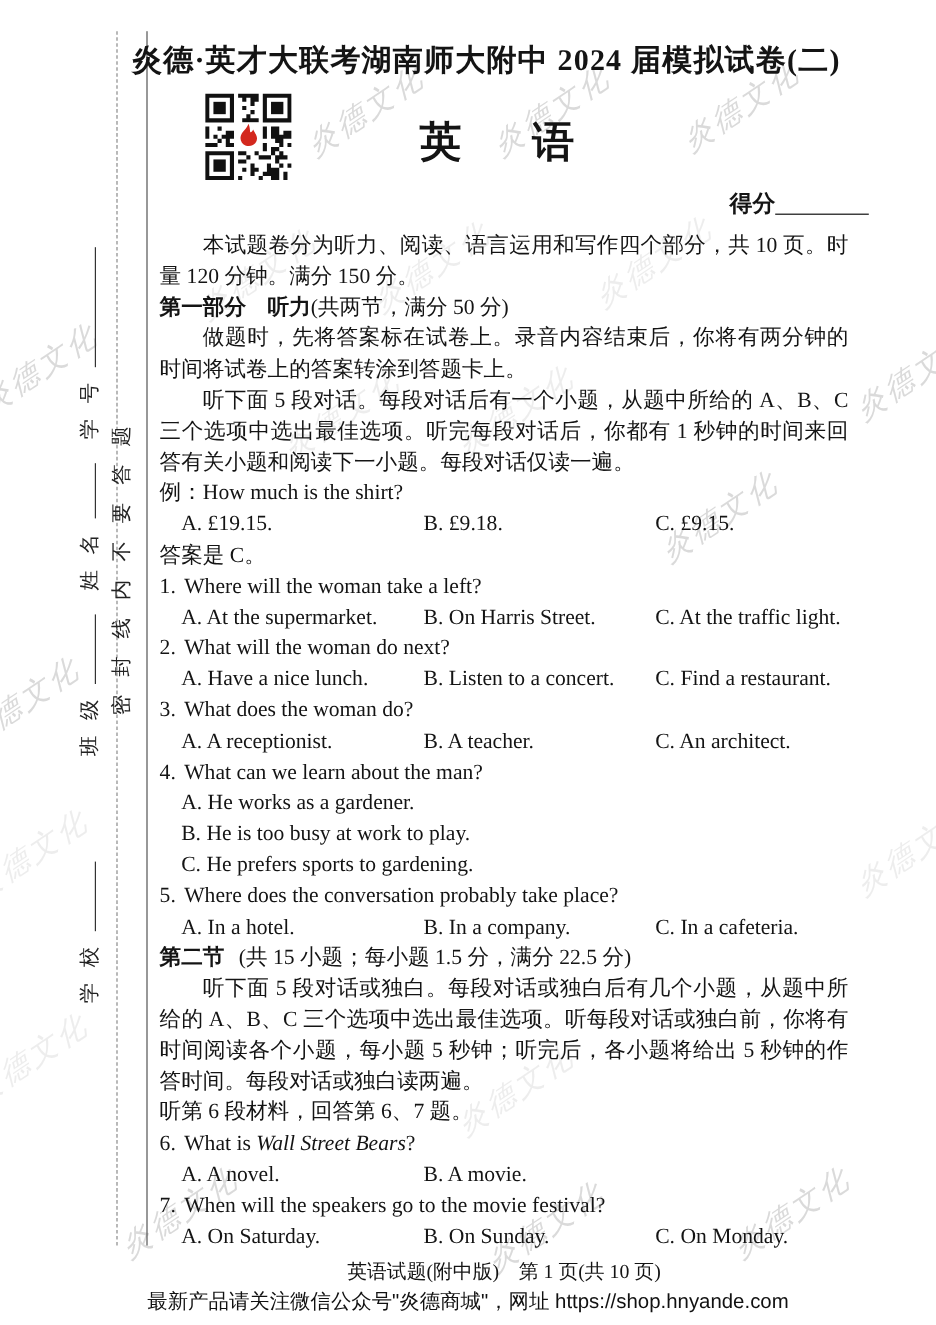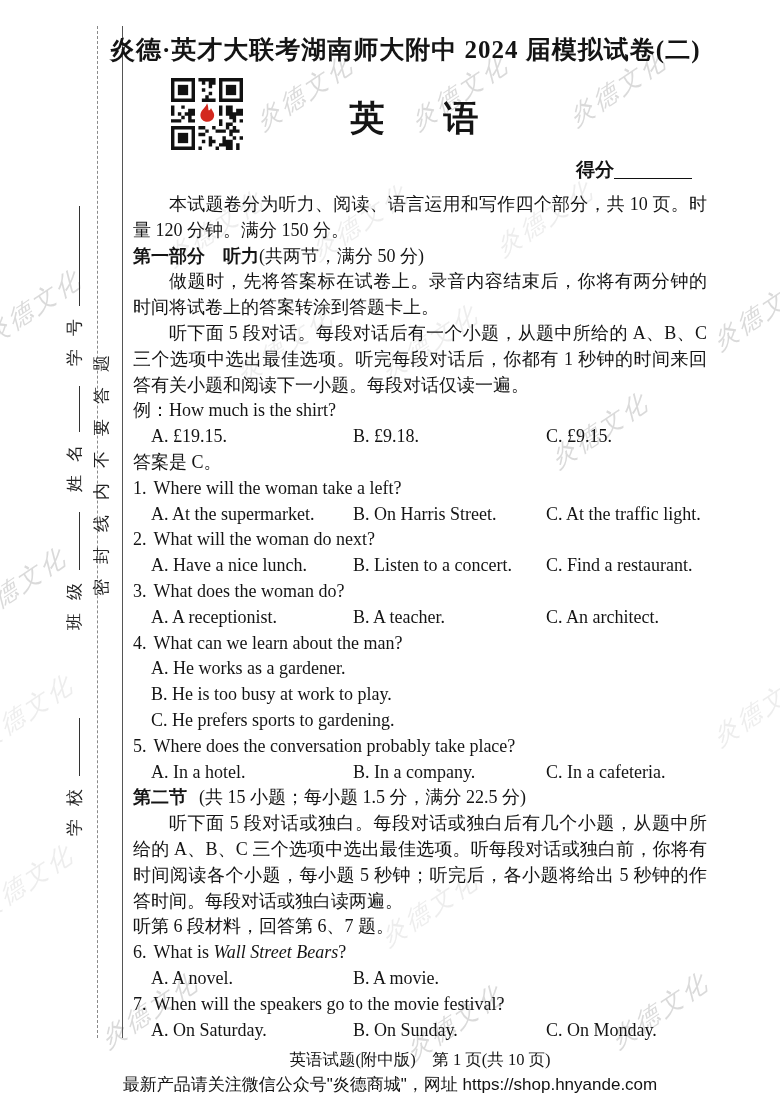--- a/index.html
+++ b/index.html
@@ -19,21 +19,21 @@
   .sblank{display:inline-block;border-bottom:1px solid #333;height:15px;}
   .seal-warning{position:absolute;left:-29px;top:457px;width:258px;height:20px;
       transform:rotate(-90deg);font-size:17px;letter-spacing:15px;white-space:nowrap;color:#222;}
   
   .exam-title{position:absolute;top:33px;left:110px;width:600px;
       font-size:25px;font-weight:bold;letter-spacing:1px;}
   .qr{position:absolute;left:171px;top:78px;width:72px;height:72px;}
   .subject{position:absolute;top:95px;left:133px;width:574px;text-align:center;
       font-size:35px;font-weight:bold;letter-spacing:12px;
       font-family:"Liberation Sans","DejaVu Sans",sans-serif;}
-  .score{position:absolute;top:157px;left:116px;width:576px;text-align:right;font-size:19px;
+  .score{position:absolute;top:157px;left:148px;width:576px;text-align:right;font-size:19px;
       font-family:"Liberation Sans","DejaVu Sans",sans-serif;font-weight:600;}
   .score .blank{display:inline-block;width:78px;height:19px;border-bottom:1.5px solid #111;vertical-align:-3px;}
   
   .content{position:absolute;left:133px;top:192px;width:574px;font-size:18px;line-height:25.8px;}
   .para{text-indent:2em;text-align:justify;margin:0;}
   .hline{margin:0;font-family:"Liberation Serif","DejaVu Serif",serif;}
   .hline b{font-family:Liberation Sans, sans-serif;font-weight:bold;}
   .sec-note{margin-left:12px;}
   .exline{margin:0;}
   .opts{display:grid;grid-template-columns:202px 193px 1fr;padding-left:18px;}

